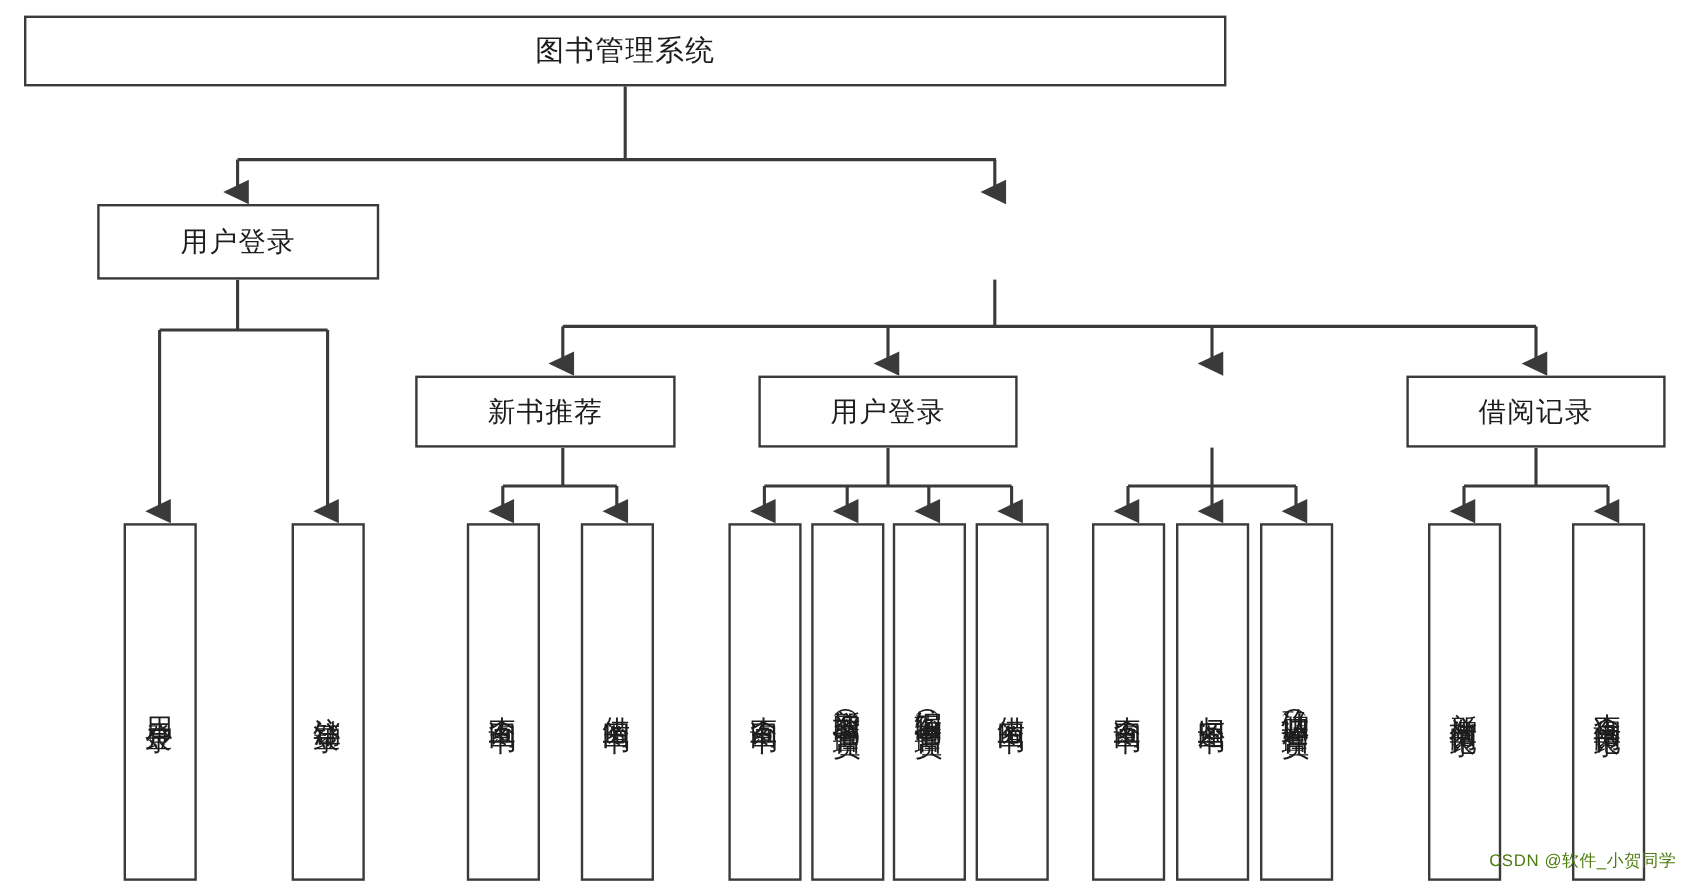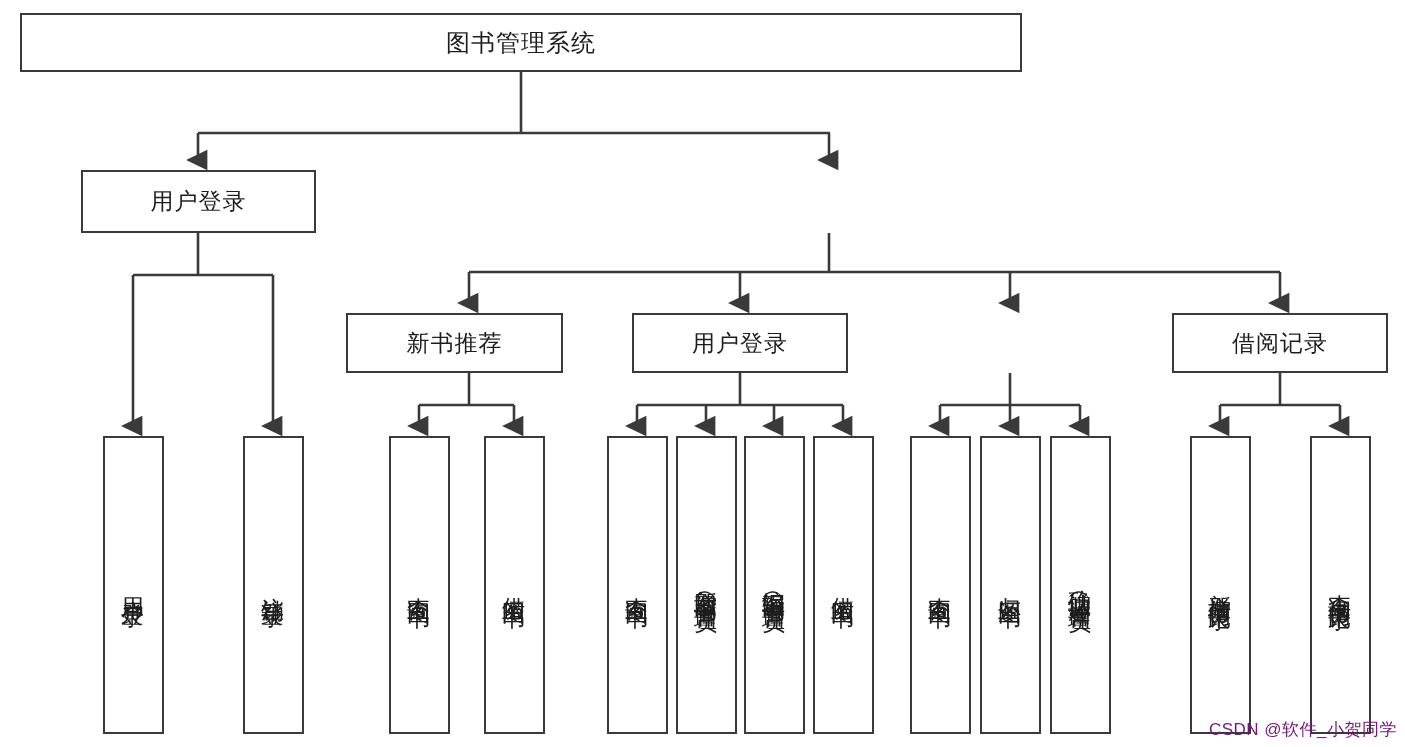--- a/index.html
+++ b/index.html
@@ -57,23 +57,23 @@
   }
   .node.v .vlabel {
     writing-mode: vertical-rl;
     text-orientation: upright;
     white-space: nowrap;
     letter-spacing: 3px;
   }
   .watermark {
     position: absolute;
     right: 8px;
-    bottom: 6px;
-    font-size: 17px;
-    color: #701a75;
+    bottom: 20px;
+    font-size: 14px;
+    color: #4d7c0f;
     z-index: 5;
     white-space: nowrap;
     letter-spacing: 0.5px;
   }
 </style>
 </head>
 <body>
 
 <div id="canvas">
 

